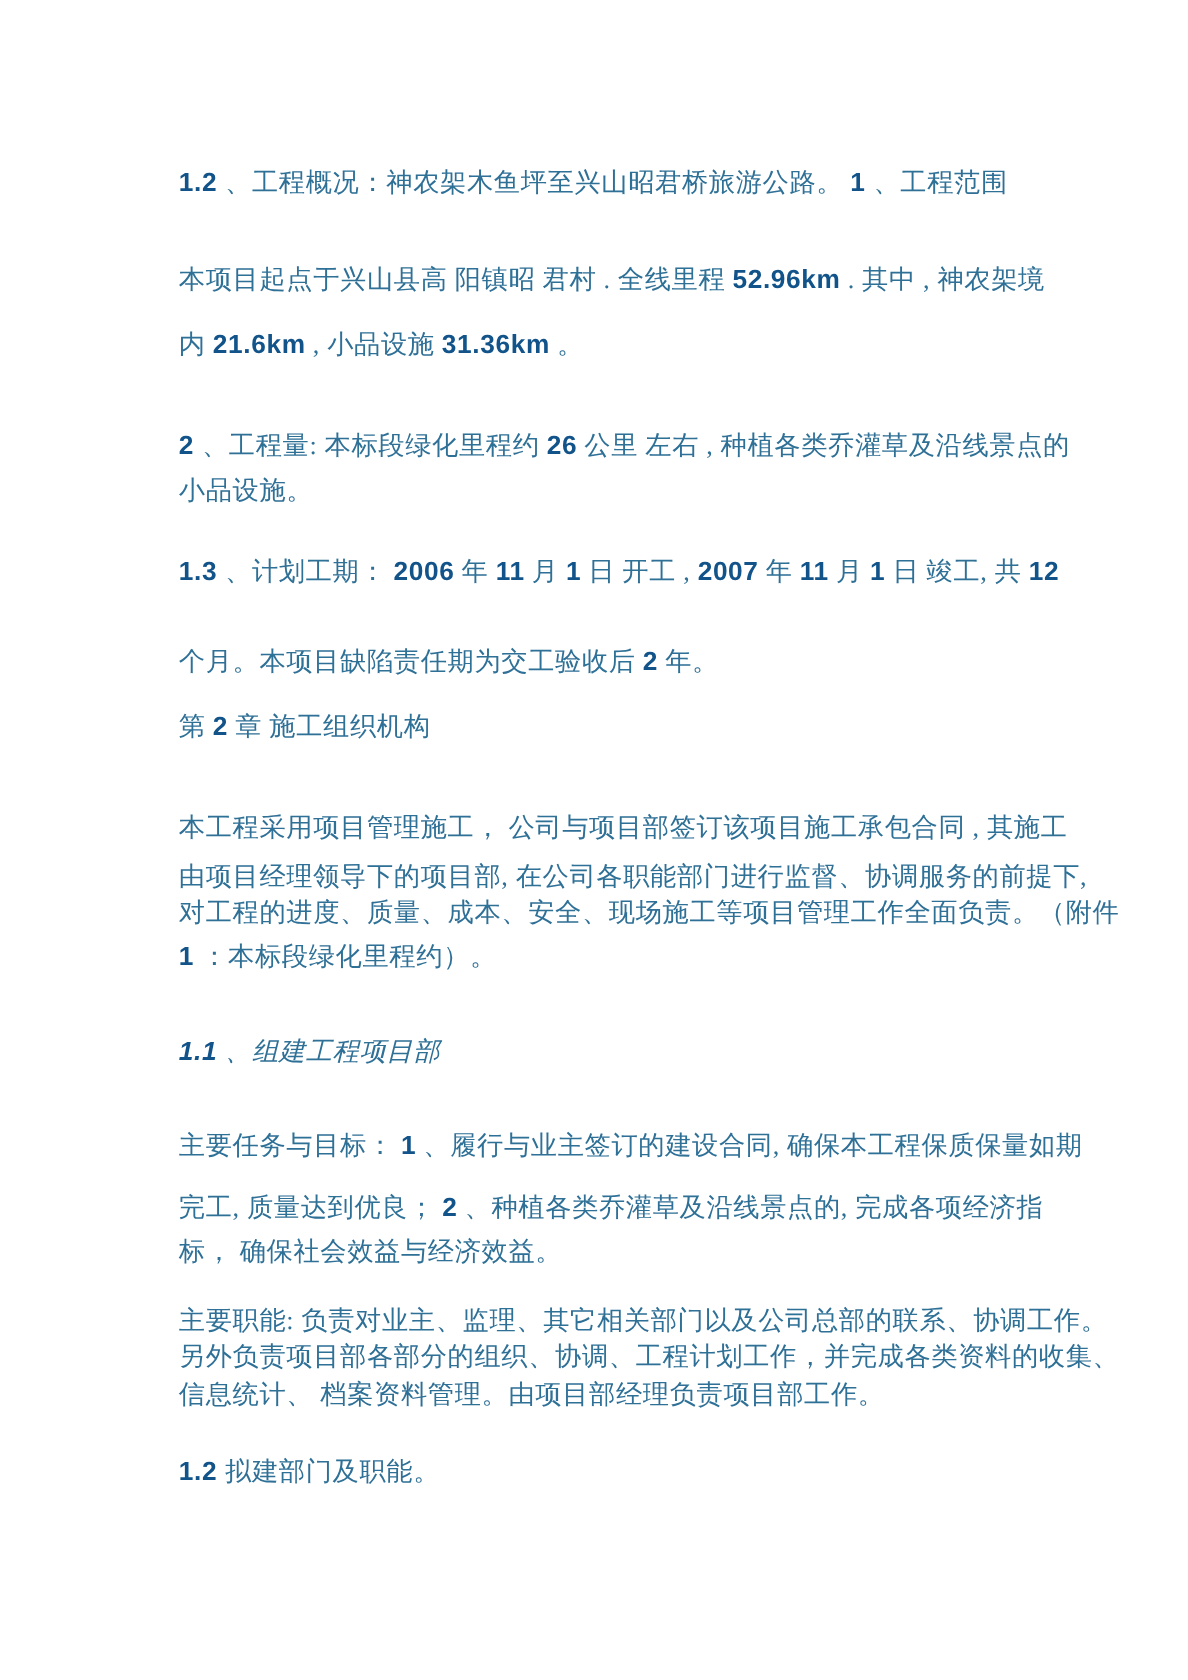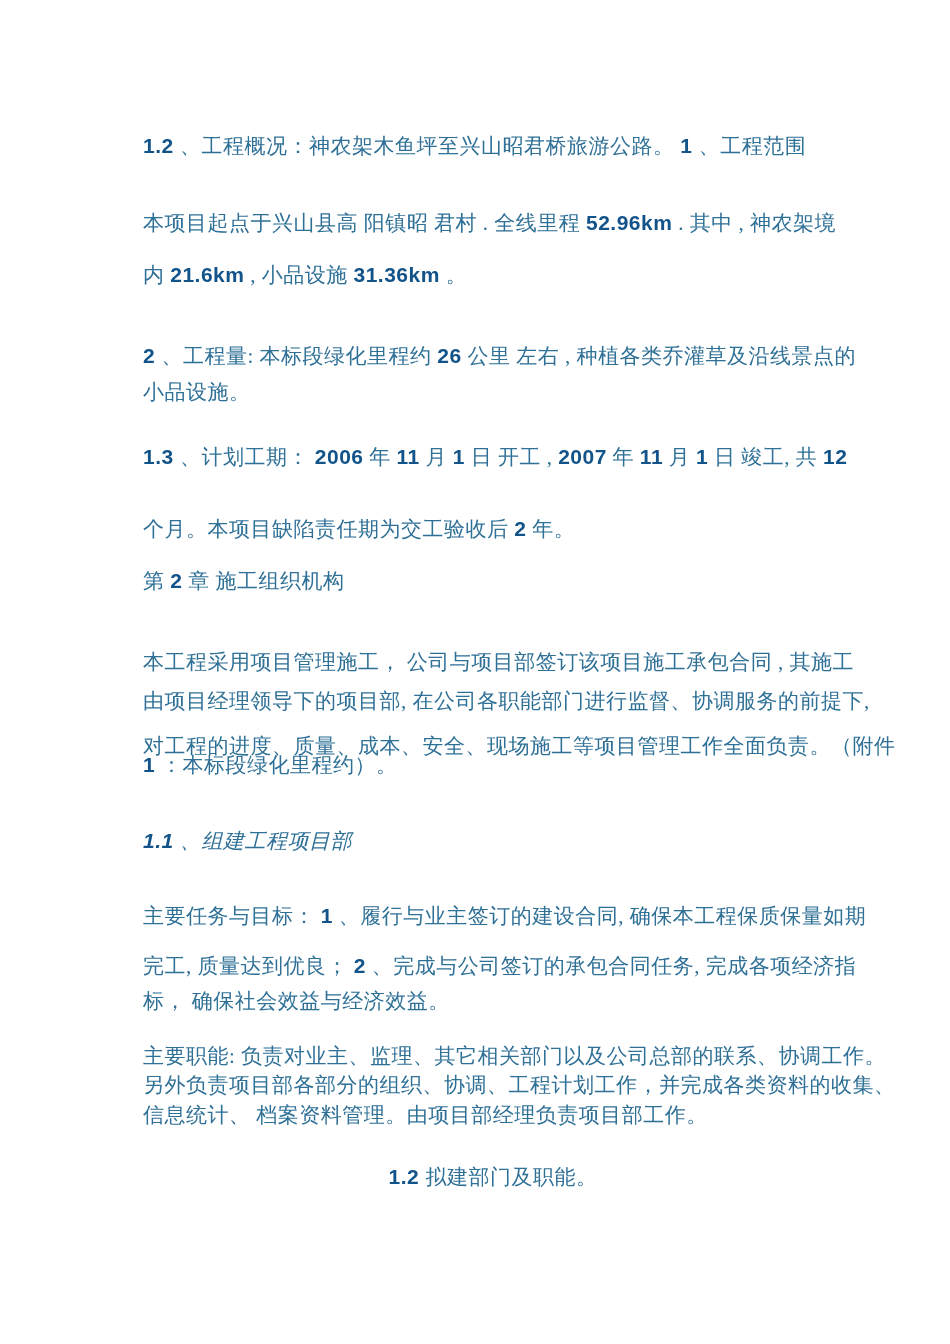--- a/index.html
+++ b/index.html
@@ -48,24 +48,24 @@
       <div class="line" style="top: 133px;"><span class="seg-num">1.2 </span><span class="seg-cn">、工程概况：神农架木鱼坪至兴山昭君桥旅游公路。 </span><span class="seg-num">1 </span><span class="seg-cn">、工程范围</span></div>
       <div class="line" style="top: 210px;"><span class="seg-cn">本项目起点于兴山县高 阳镇昭 君村 . 全线里程 </span><span class="seg-num">52.96km</span><span class="seg-cn"> . 其中 , 神农架境</span></div>
       <div class="line" style="top: 262px;"><span class="seg-cn">内 </span><span class="seg-num">21.6km</span><span class="seg-cn"> , 小品设施 </span><span class="seg-num">31.36km</span><span class="seg-cn"> 。</span></div>
       <div class="line" style="top: 343px;"><span class="seg-num">2 </span><span class="seg-cn">、工程量: 本标段绿化里程约 </span><span class="seg-num">26</span><span class="seg-cn"> 公里 左右 , 种植各类乔灌草及沿线景点的</span></div>
       <div class="line" style="top: 379px;"><span class="seg-cn">小品设施。</span></div>
       <div class="line" style="top: 444px;"><span class="seg-num">1.3 </span><span class="seg-cn">、计划工期： </span><span class="seg-num">2006</span><span class="seg-cn"> 年 </span><span class="seg-num">11</span><span class="seg-cn"> 月 </span><span class="seg-num">1</span><span class="seg-cn"> 日 开工 , </span><span class="seg-num">2007</span><span class="seg-cn"> 年 </span><span class="seg-num">11</span><span class="seg-cn"> 月 </span><span class="seg-num">1</span><span class="seg-cn"> 日 竣工, 共 </span><span class="seg-num">12</span></div>
       <div class="line" style="top: 488px; margin-top: 28px;"><span class="seg-cn">个月。本项目缺陷责任期为交工验收后 </span><span class="seg-num">2</span><span class="seg-cn"> 年。</span></div>
       <div class="line" style="top: 568px;"><span class="seg-cn">第 </span><span class="seg-num">2</span><span class="seg-cn"> 章 施工组织机构</span></div>
       <div class="line" style="top: 688px;"><span class="seg-cn">由项目经理领导下的项目部, 在公司各职能部门进行监督、协调服务的前提下,</span></div>
       <div class="line" style="top: 649px;"><span class="seg-cn">本工程采用项目管理施工， 公司与项目部签订该项目施工承包合同 , 其施工</span></div>
-      <div class="line" style="top: 733px; text-align: right;"><span class="seg-cn">对工程的进度、质量、成本、安全、现场施工等项目管理工作全面负责。（附件</span></div>
+      <div class="line" style="top: 717px; text-align: right;"><span class="seg-cn">对工程的进度、质量、成本、安全、现场施工等项目管理工作全面负责。（附件</span></div>
       <div class="line" style="top: 752px;"><span class="seg-num">1</span><span class="seg-cn"> ：本标段绿化里程约）。</span></div>
       <div class="line" style="top: 828px; font-style: italic;"><span class="seg-num">1.1 </span><span class="seg-cn">、组建工程项目部</span></div>
       <div class="line" style="top: 903px;"><span class="seg-cn">主要任务与目标： </span><span class="seg-num">1</span><span class="seg-cn"> 、履行与业主签订的建设合同, 确保本工程保质保量如期</span></div>
-      <div class="line" style="top: 953px;"><span class="seg-cn">完工, 质量达到优良； </span><span class="seg-num">2</span><span class="seg-cn"> 、完成与公司签订的承包合同任务, 完成各项经济指</span></div>
+      <div class="line" style="top: 953px;"><span class="seg-cn">完工, 质量达到优良； </span><span class="seg-num">2</span><span class="seg-cn"> 、种植各类乔灌草及沿线景点的, 完成各项经济指</span></div>
       <div class="line" style="top: 988px;"><span class="seg-cn">标， 确保社会效益与经济效益。</span></div>
       <div class="line" style="top: 1043px;"><span class="seg-cn">主要职能: 负责对业主、监理、其它相关部门以及公司总部的联系、协调工作。</span></div>
       <div class="line" style="top: 1102px;"><span class="seg-cn">信息统计、 档案资料管理。由项目部经理负责项目部工作。</span></div>
       <div class="line" style="top: 1072px;"><span class="seg-cn">另外负责项目部各部分的组织、协调、工程计划工作，并完成各类资料的收集、</span></div>
-      <div class="line" style="top: 1164px; text-align: center;"><span class="seg-num">1.2 </span><span class="seg-cn">拟建部门及职能。</span></div>
+      <div class="line" style="top: 1164px;"><span class="seg-num">1.2 </span><span class="seg-cn">拟建部门及职能。</span></div>
     </div>
 </div>
 
 </body></html>

